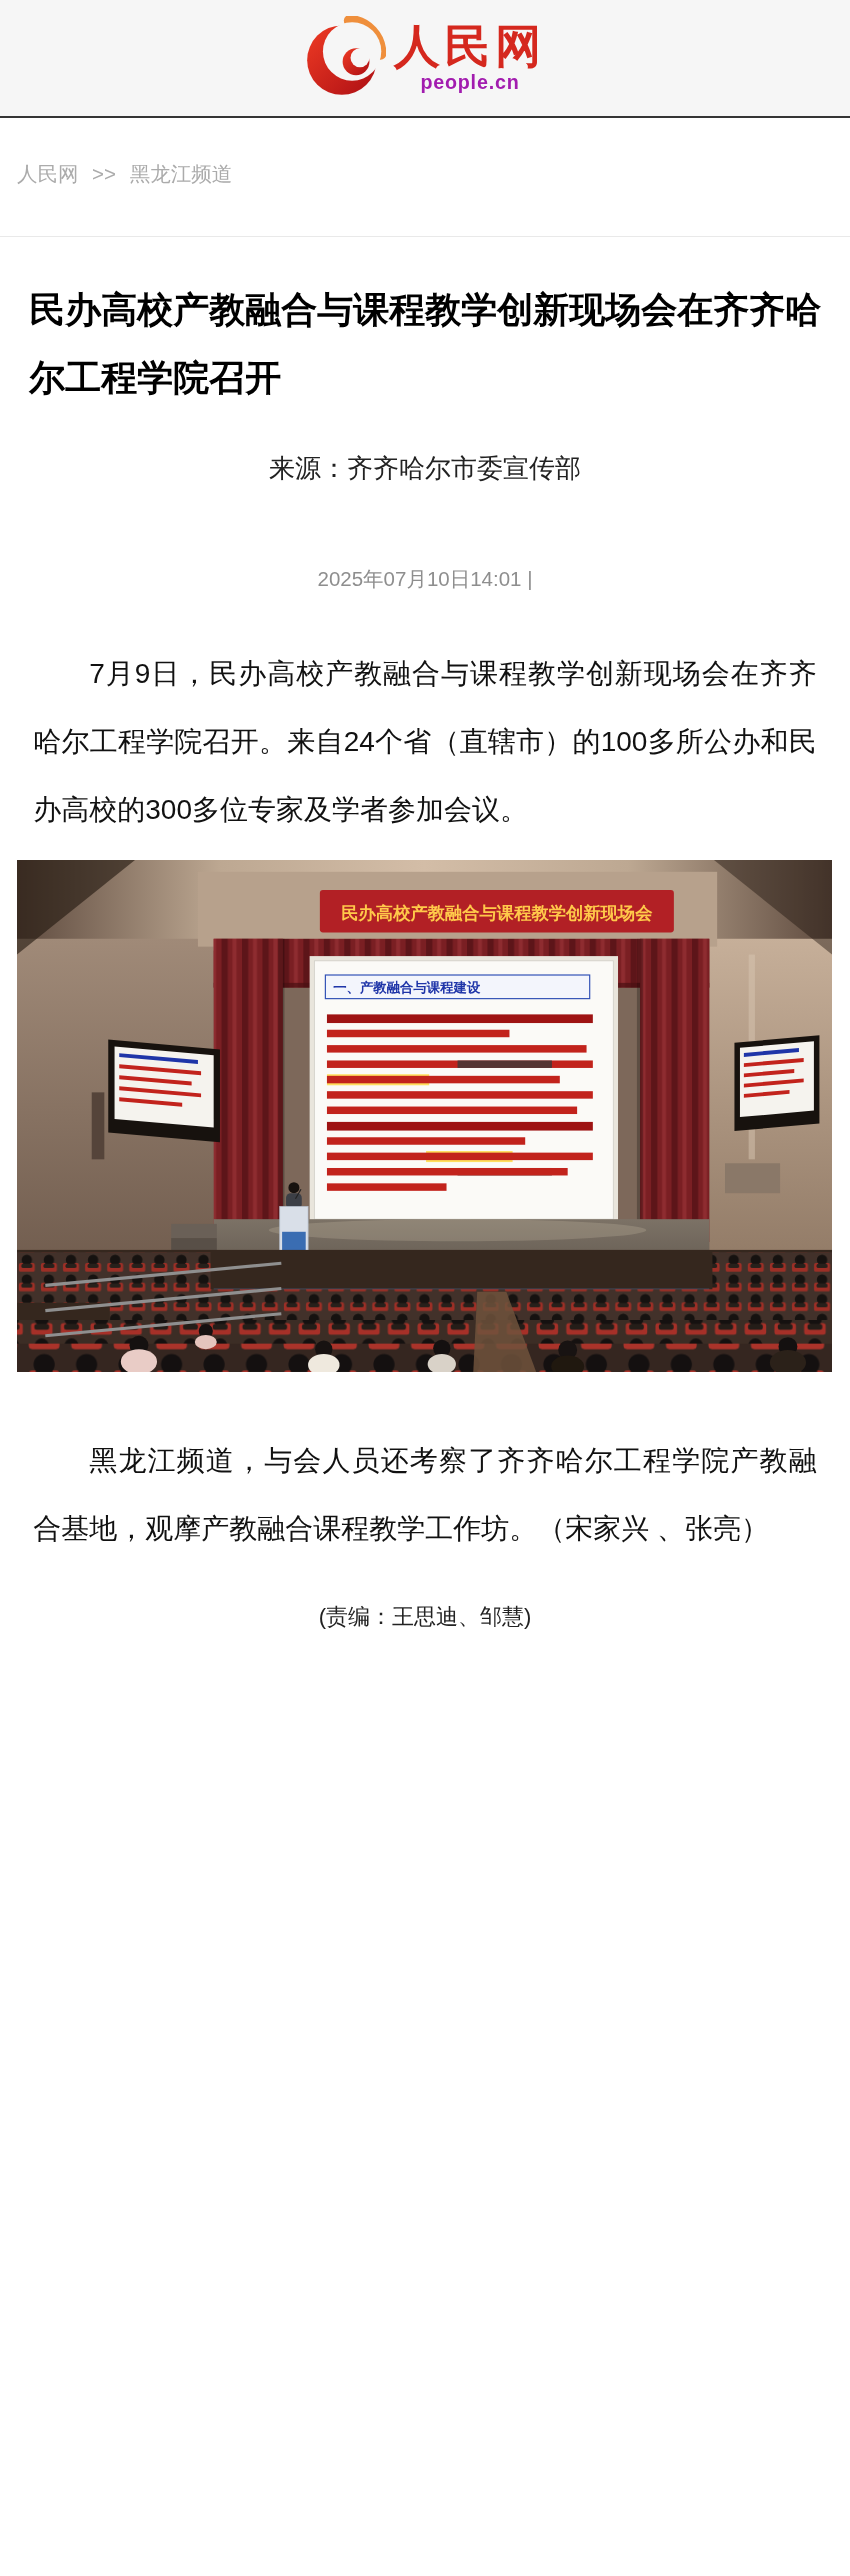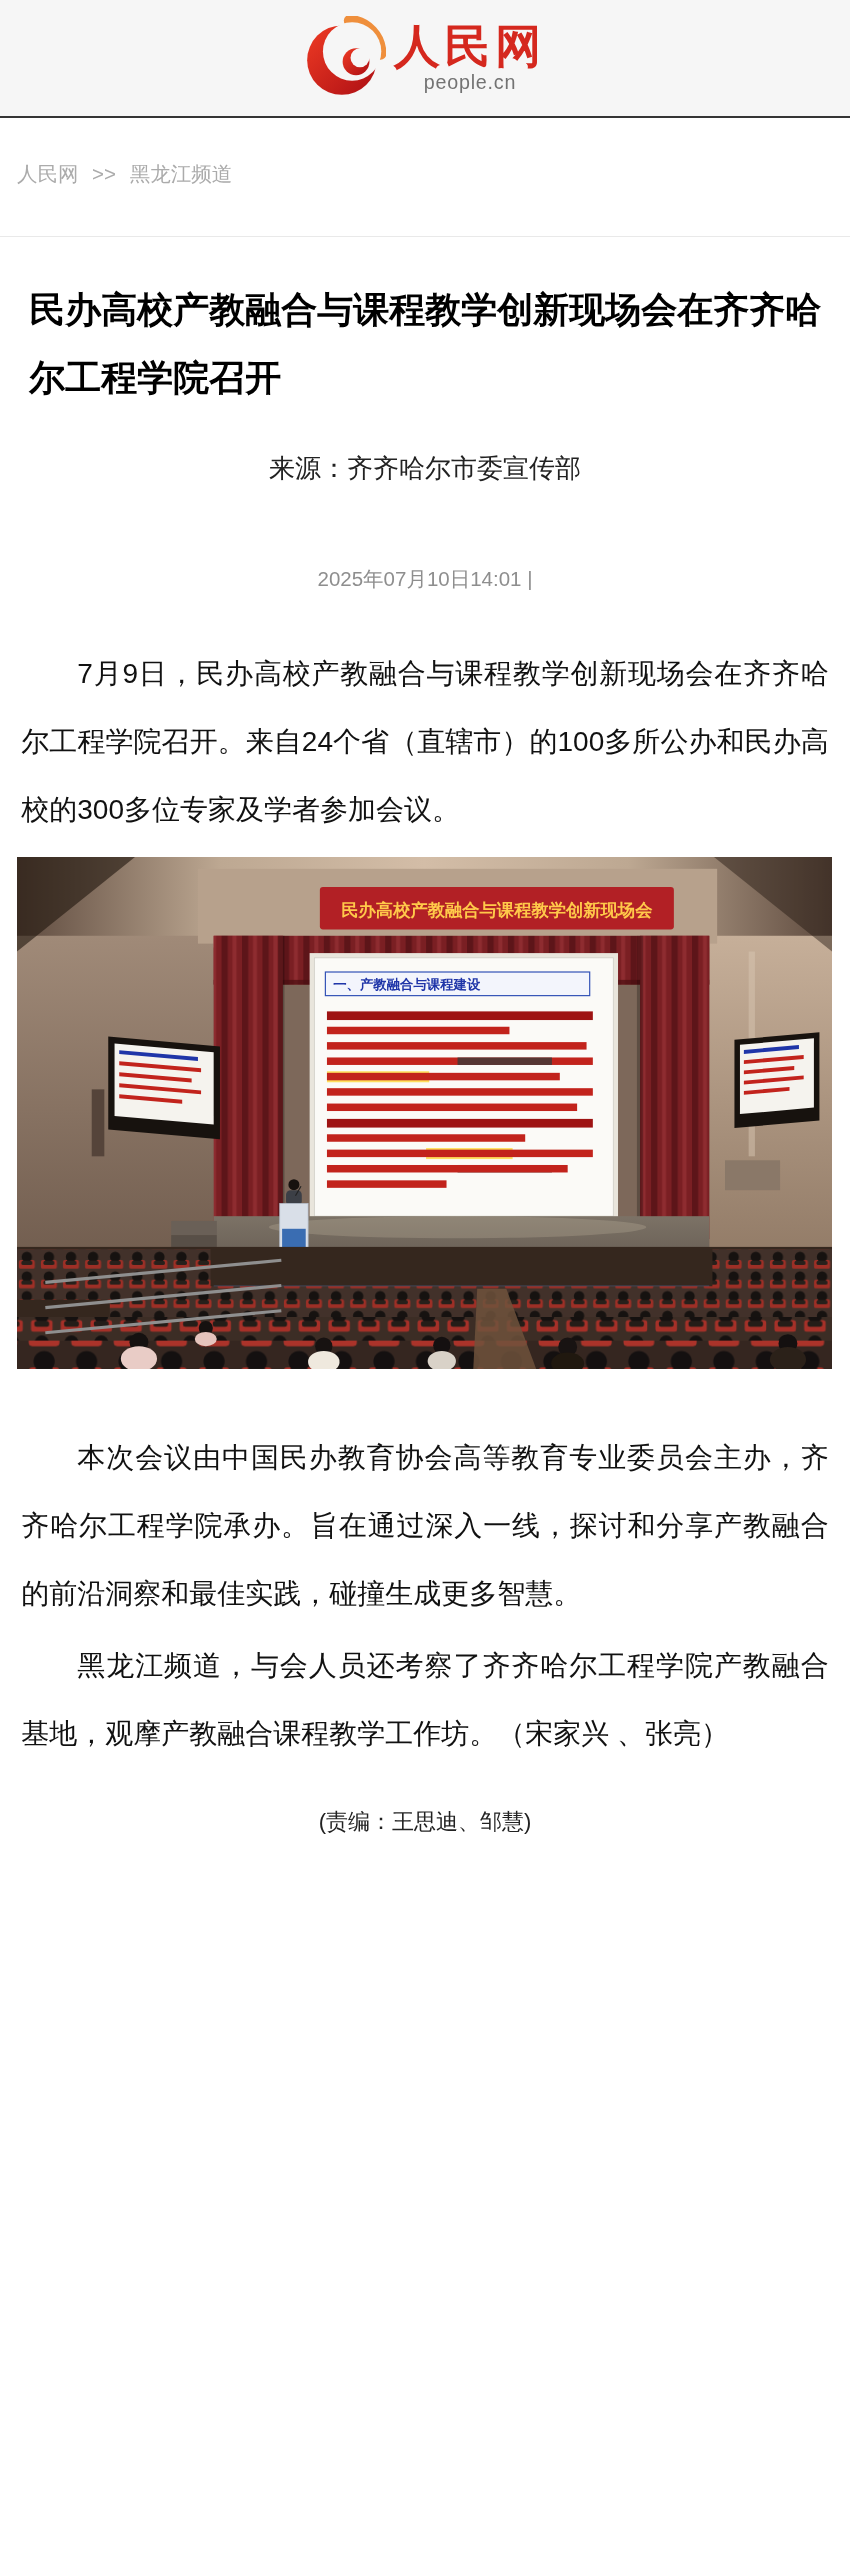--- a/index.html
+++ b/index.html
@@ -20,21 +20,21 @@
     align-items:center;
     justify-content:center;
   }
   .logo { display:flex; align-items:center; gap:7.9px; cursor:pointer; }
   .logo-texts { display:flex; flex-direction:column; align-items:center; }
   .logo-cn {
     font-size:46px; font-weight:bold; color:#d5281e;
     letter-spacing:4.7px; line-height:1.05;
   }
   .logo-en {
-    font-size:19.7px; font-weight:normal; color:#737373;
+    font-size:19.7px; font-weight:bold; color:#a21caf;
     letter-spacing:0.8px; margin-top:1.6px;
   }
 
   
   .breadcrumb {
     margin-top:43px;
     padding-left:17px;
     font-size:20.5px;
     color:#ababab;
     line-height:25px;
@@ -68,21 +68,21 @@
 
   .article-date {
     margin-top:79px;
     text-align:center;
     font-size:20.5px;
     color:#8e8e8e;
   }
 
   .article-body { margin-top:47px; }
   .article-body p {
-    margin:4px;
+    margin:16px;
     font-size:28px;
     line-height:68px;
     color:#111;
     text-indent:2em;
     text-align:justify;
   }
 
   .photo-figure { margin:12.6px 0 55px 0; }
   .photo-figure svg { display:block; width:815px; height:512px; }
 
@@ -303,20 +303,19 @@
           <ellipse cx="980" cy="638" rx="23" ry="16" fill="#2b2119"></ellipse>
           <circle cx="240" cy="598" r="9" fill="#161110"></circle>
           <ellipse cx="240" cy="612" rx="14" ry="9" fill="#e5c4bd"></ellipse>
         </g>
 
         <polygon points="0,0 150,0 0,120" fill="#1f150e" opacity="0.6"></polygon>
         <polygon points="1036,0 886,0 1036,120" fill="#21170f" opacity="0.45"></polygon>
       </svg>
     </figure>
 
-    <p>本次会议由中国民办教育协会高等教育专业委员会主办，齐齐哈尔工程学院承办。旨在通过深入一线，探讨和分享产教融合的前沿洞察和最佳实践，碰撞生成更多智慧。</p>
     <p>黑龙江频道，与会人员还考察了齐齐哈尔工程学院产教融合基地，观摩产教融合课程教学工作坊。（宋家兴 、张亮）</p>
   </div>
 
   <div class="editor-note">(责编：王思迪、邹慧)</div>
 
 </main>
 
 
 </body></html>

